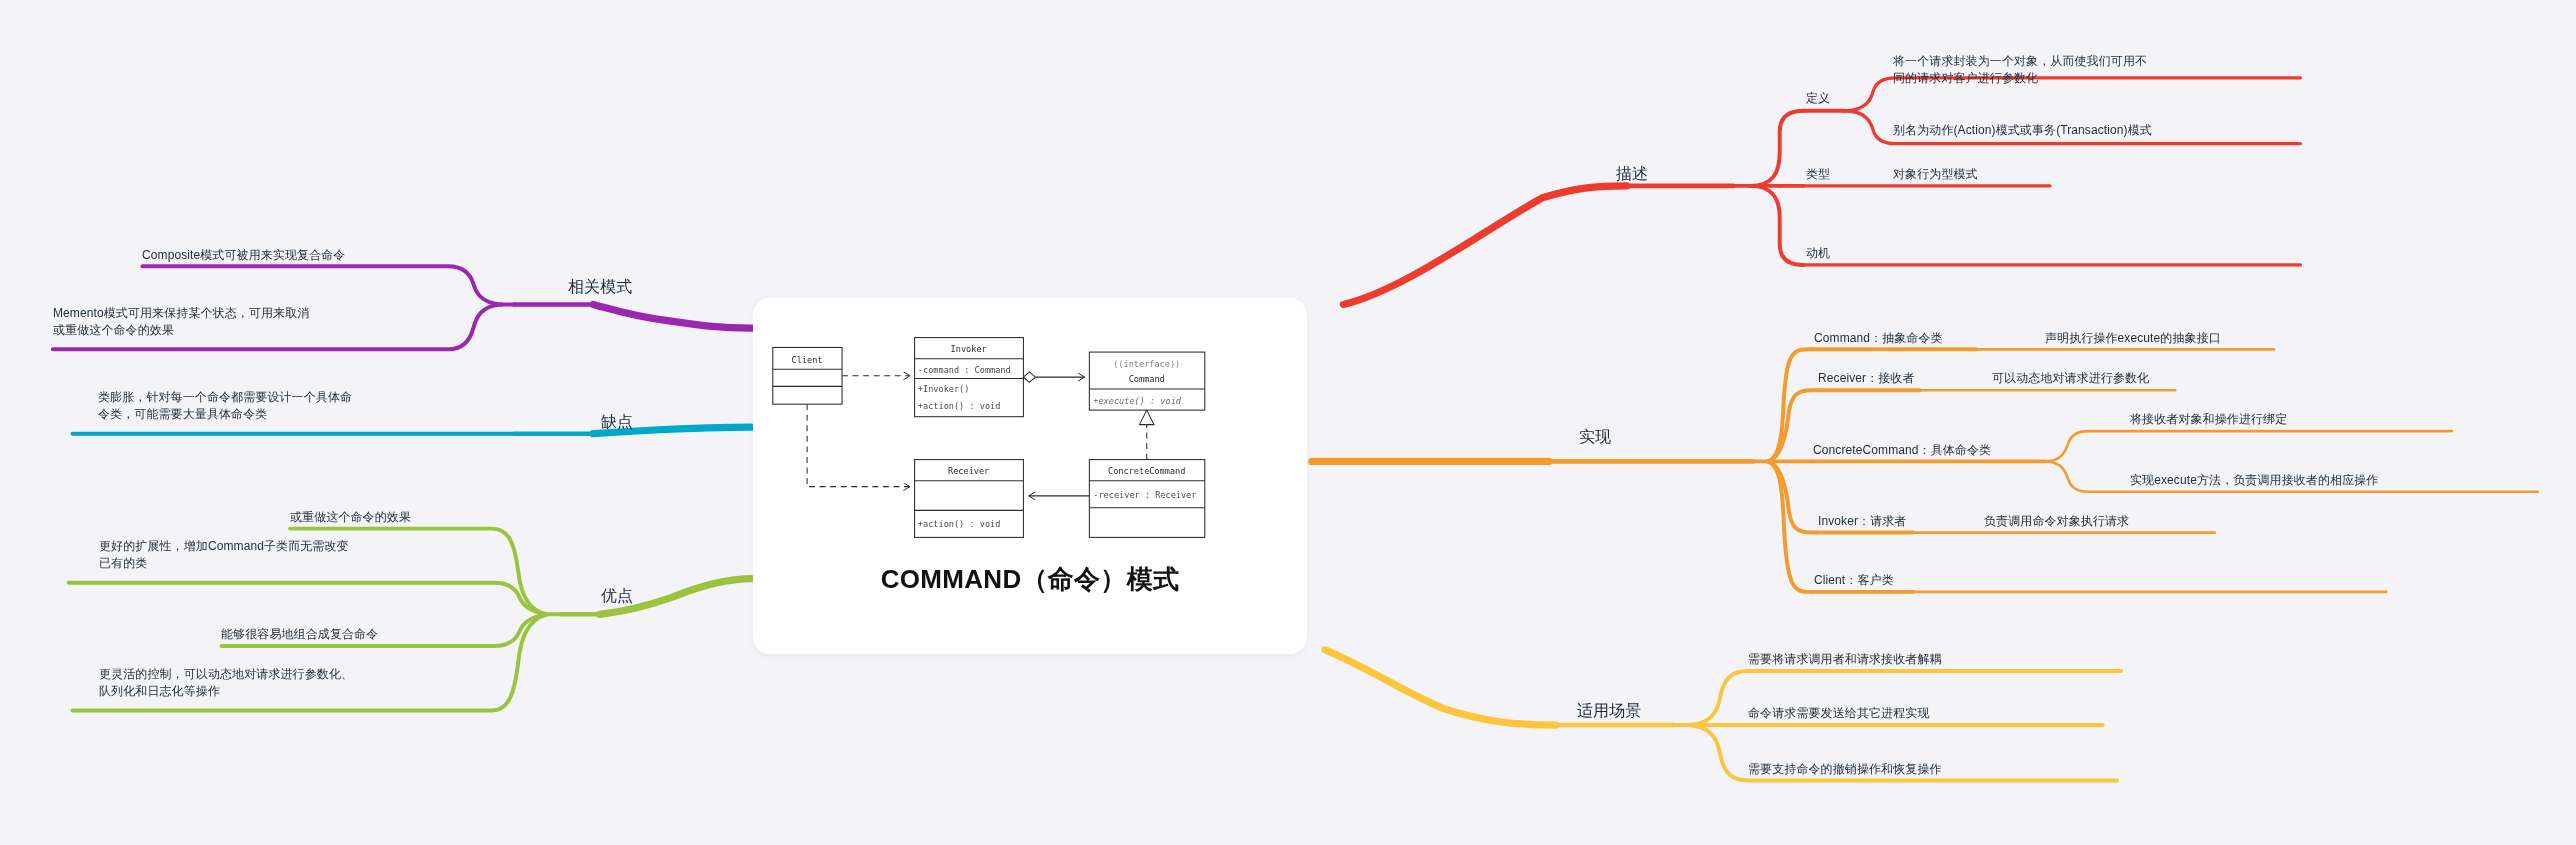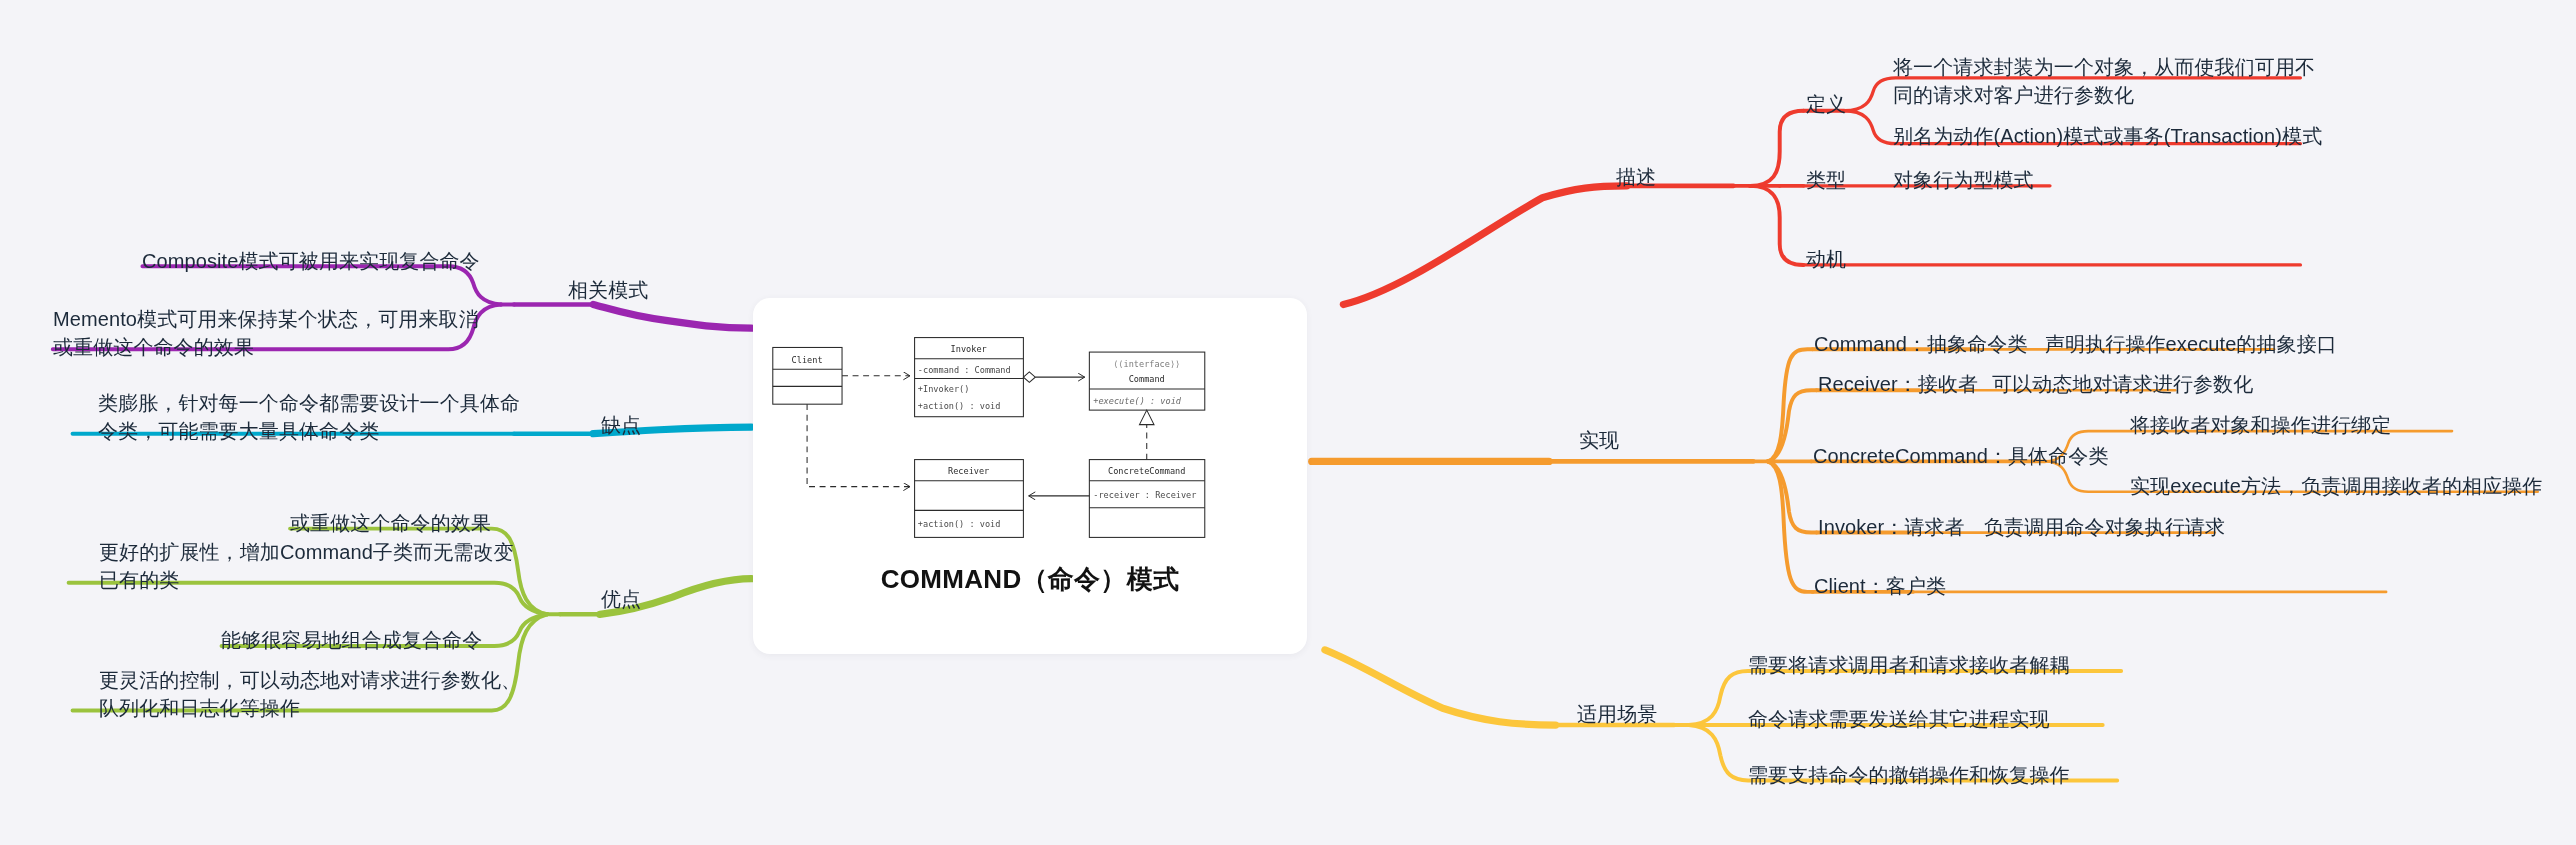--- a/index.html
+++ b/index.html
@@ -23,26 +23,26 @@
     pointer-events: none;
   }
   .node-text {
     position: absolute;
     white-space: pre-line;
     line-height: 1.42;
     color: #1c2a3a;
     letter-spacing: 0.1px;
   }
   .branch-label {
-    font-size: 20px;
+    font-size: 16px;
     font-weight: 400;
     color: #1c2a3a;
   }
   .leaf-label {
-    font-size: 20px;
+    font-size: 12px;
     font-weight: 400;
     color: #1c2a3a;
   }
 
   
   #center-card {
     position: absolute;
     left: 753px; top: 298px;
     width: 554px; height: 356px;
     background: #ffffff;

